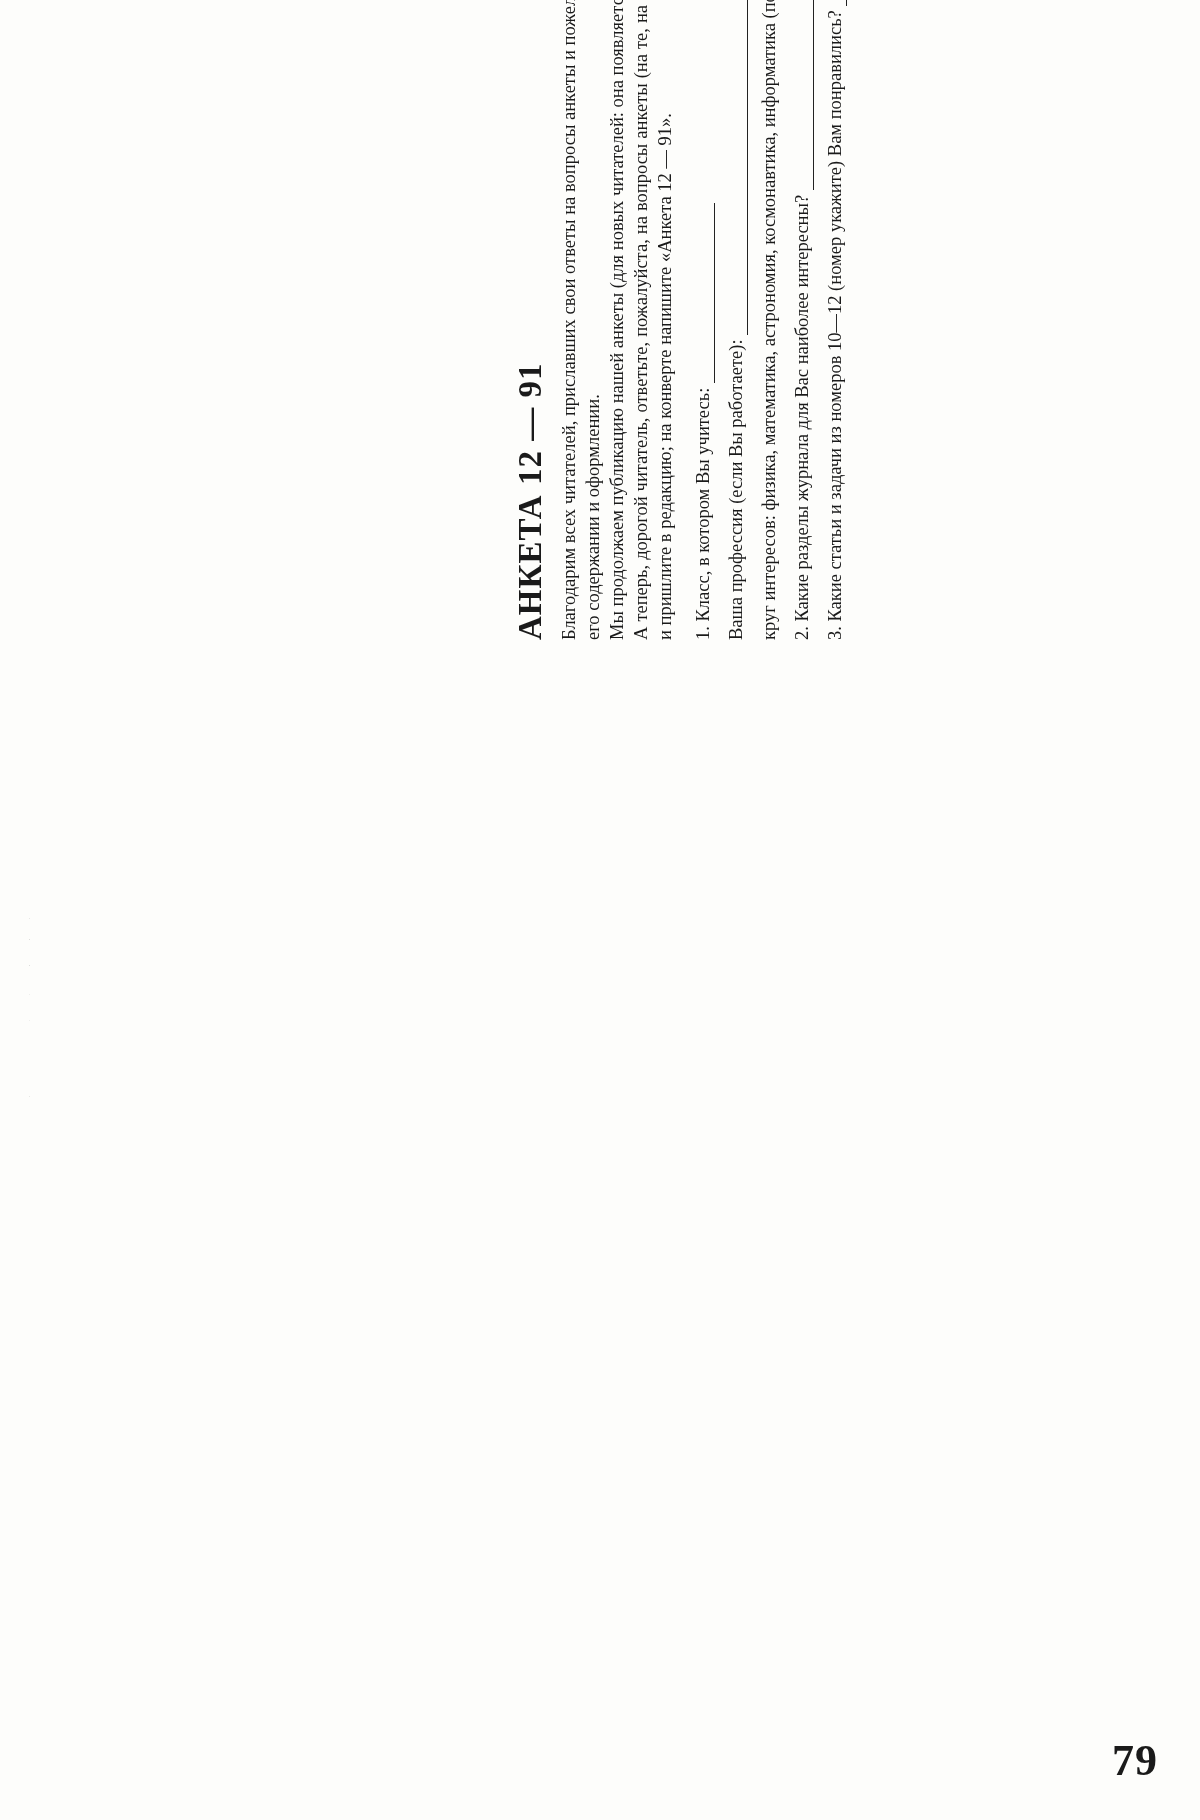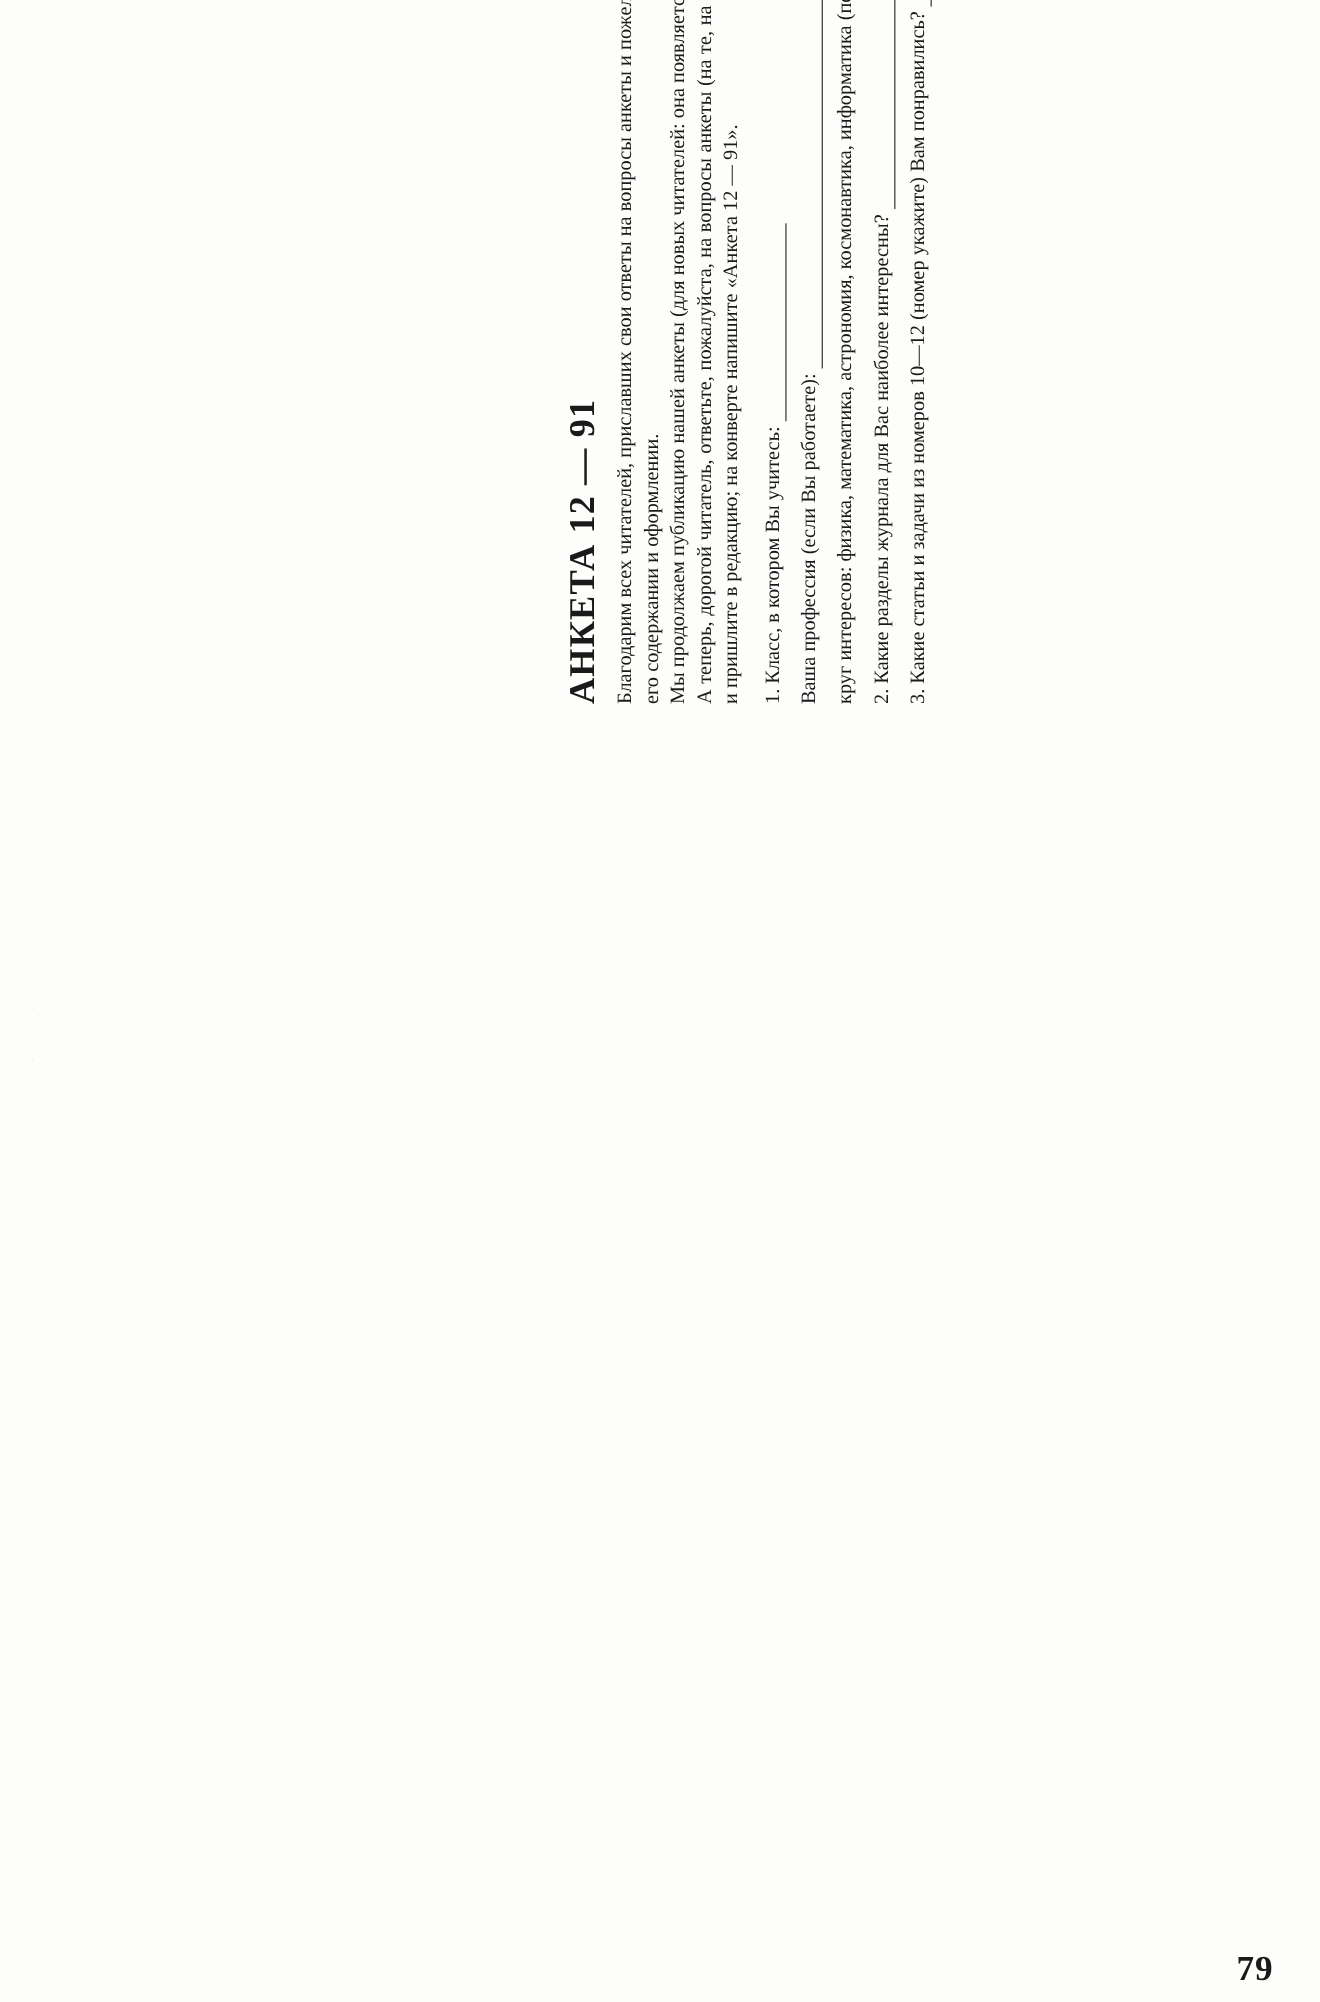--- a/index.html
+++ b/index.html
@@ -185,22 +185,22 @@
     border-bottom: 1.6px solid #222;
     height: 0;
     vertical-align: bottom;
   }
   .q-line { margin-top: 9px; }
 
   
   .folio {
     position: absolute;
     right: 42px;
-    bottom: 12px;
-    font-size: 32px;
+    bottom: 34px;
+    font-size: 44px;
     font-weight: bold;
     letter-spacing: 1px;
   }
 </style>
 </head>
 <body>
 
 <div class="page">
 
   <div class="columns">

